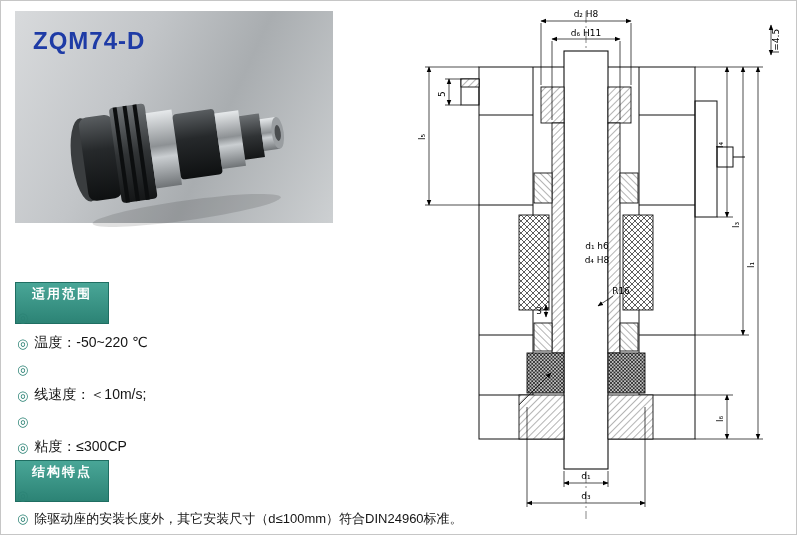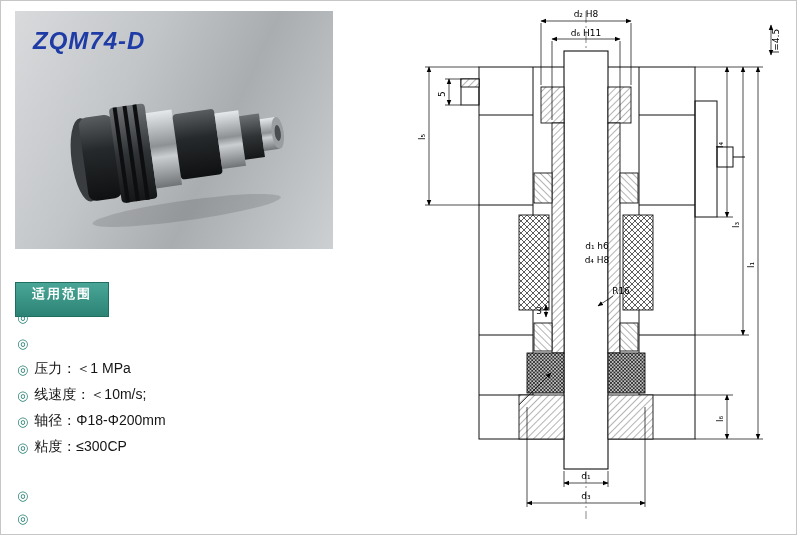--- a/index.html
+++ b/index.html
@@ -2,35 +2,34 @@
 <html><head>
 <meta charset="utf-8">
 <style>
   * { box-sizing: border-box; margin: 0; padding: 0; }
   body { background:#e9e9e9; font-family:"Liberation Sans","DejaVu Sans",sans-serif; }
   .page {
     position:relative; width:797px; height:535px; background:#fff;
     border:1px solid #c6c6c6; overflow:hidden;
   }
   .photo-box {
-    position:absolute; left:14px; top:10px; width:318px; height:238px;
+    position:absolute; left:14px; top:10px; width:318px; height:212px;
     background:linear-gradient(115deg,#d8dadc 0%,#c2c5c8 35%,#a9adb0 62%,#cdd0d2 100%);
-    font-style:italic;
   }
   .title {
     position:absolute; left:18px; top:16px;
     font-size:24px; font-weight:bold; color:#1e3ba6; letter-spacing:1px;
   }
   .photo-svg { position:absolute; left:38px; top:48px; }
   .section-header {
     position:absolute; left:14px; display:inline-block;
     background:linear-gradient(#49a697,#2c8375);
     border:1px solid #1f6e62;
     color:#fff; font-size:13px; font-weight:bold;
-    padding:2px 16px 13px; letter-spacing:2px;
+    padding:2px 16px 20px; letter-spacing:2px;
   }
   .hdr1 { top:281px; }
   .hdr2 { top:459px; }
   ul.items { list-style:none; position:absolute; left:16px; }
   .list1 { top:303px; }
   .list2 { top:483px; }
   ul.items li { display:flex; align-items:center; color:#151515; }
   .list1 li { height:26px; font-size:14px; }
   .list2 li { height:23px; font-size:13px; }
   ul.items .marker { color:#2c8375; margin-right:6px; font-size:13px; }
@@ -82,45 +81,46 @@
     </svg>
   </div>
 
   <div class="section-header hdr1">适用范围</div>
   <ul class="items list1">
     <li>
         <span class="marker">◎</span>
       </li>
     <li>
         <span class="marker">◎</span>
-      </li>
-    <li>
-        <span class="marker">◎</span>
-        <span>压力：＜1 MPa</span>
+        <span>温度：-50~220 ℃</span>
+      </li>
+    <li>
+        <span class="marker">◎</span>
       </li>
     <li>
         <span class="marker">◎</span>
         <span>线速度：＜10m/s;</span>
       </li>
     <li>
         <span class="marker">◎</span>
-        <span>轴径：Φ18-Φ200mm</span>
       </li>
     <li>
         <span class="marker">◎</span>
         <span>粘度：≤300CP</span>
       </li>
   </ul>
 
+  <div class="section-header hdr2">结构特点</div>
   <ul class="items list2">
     <li>
         <span class="marker">◎</span>
       </li>
     <li>
         <span class="marker">◎</span>
+        <span>除驱动座的安装长度外，其它安装尺寸（d≤100mm）符合DIN24960标准。</span>
       </li>
   </ul>
 
   <svg class="drawing-svg" width="395" height="520" viewBox="0 0 395 520">
     <defs>
       <pattern id="hA" width="5" height="5" patternUnits="userSpaceOnUse" patternTransform="rotate(45)">
         <rect width="5" height="5" fill="#fff"></rect>
         <line x1="0" y1="0" x2="0" y2="5" stroke="#444" stroke-width="0.8"></line>
       </pattern>
       <pattern id="hB" width="5" height="5" patternUnits="userSpaceOnUse" patternTransform="rotate(135)">

